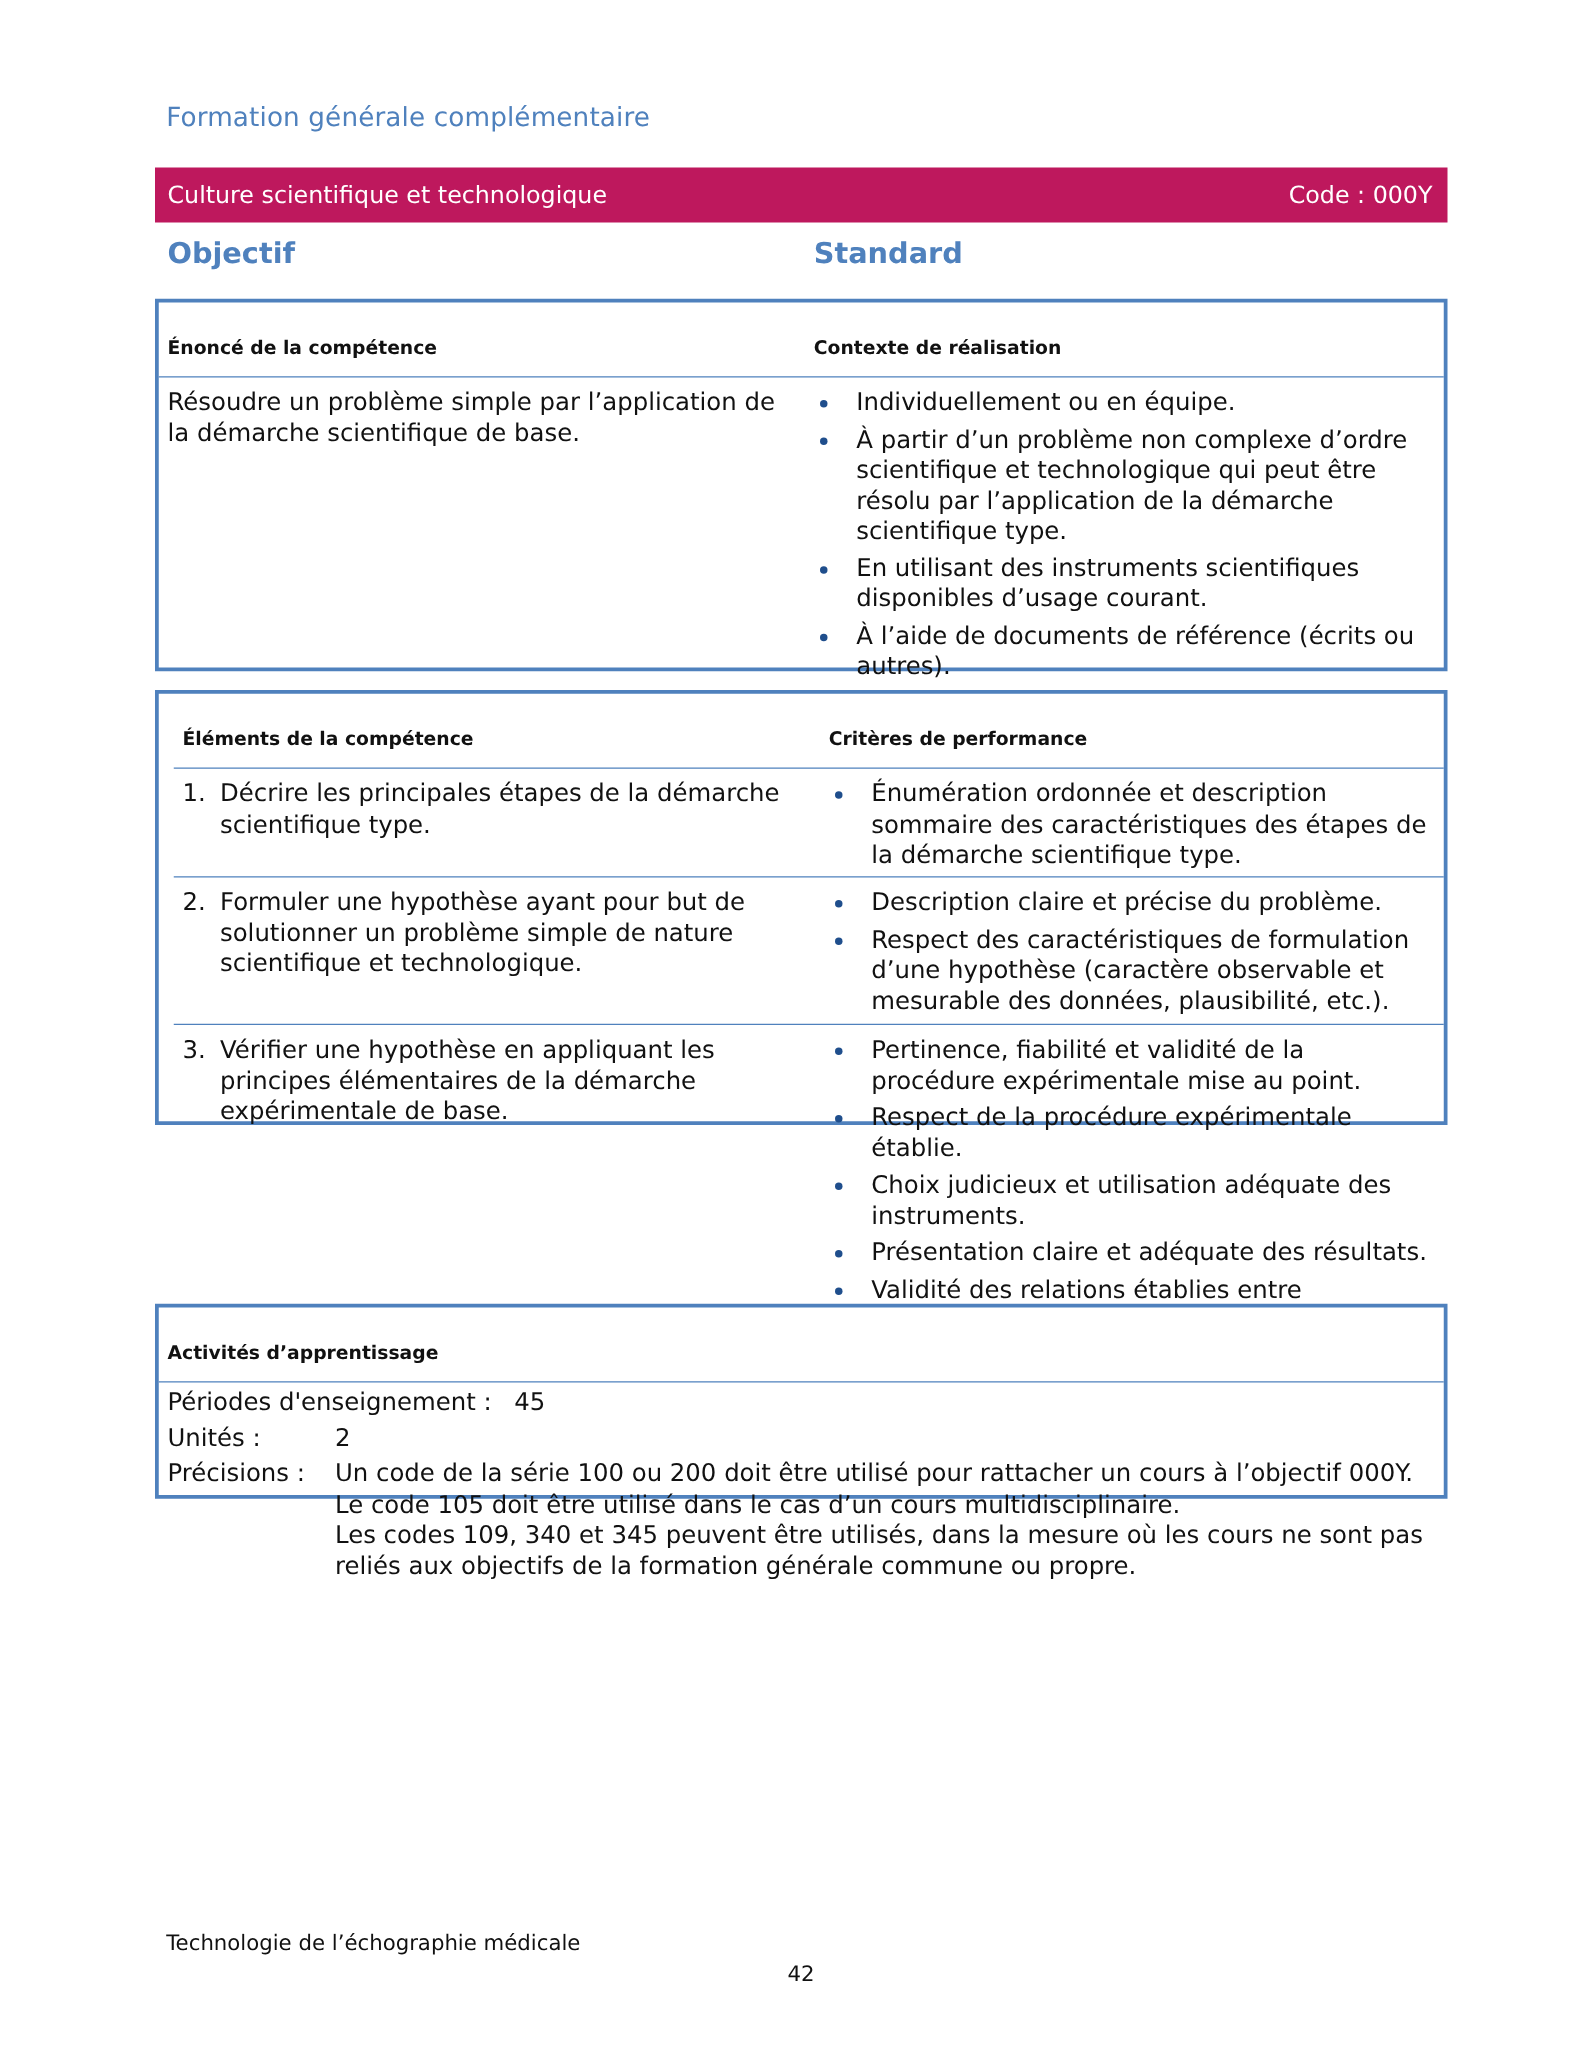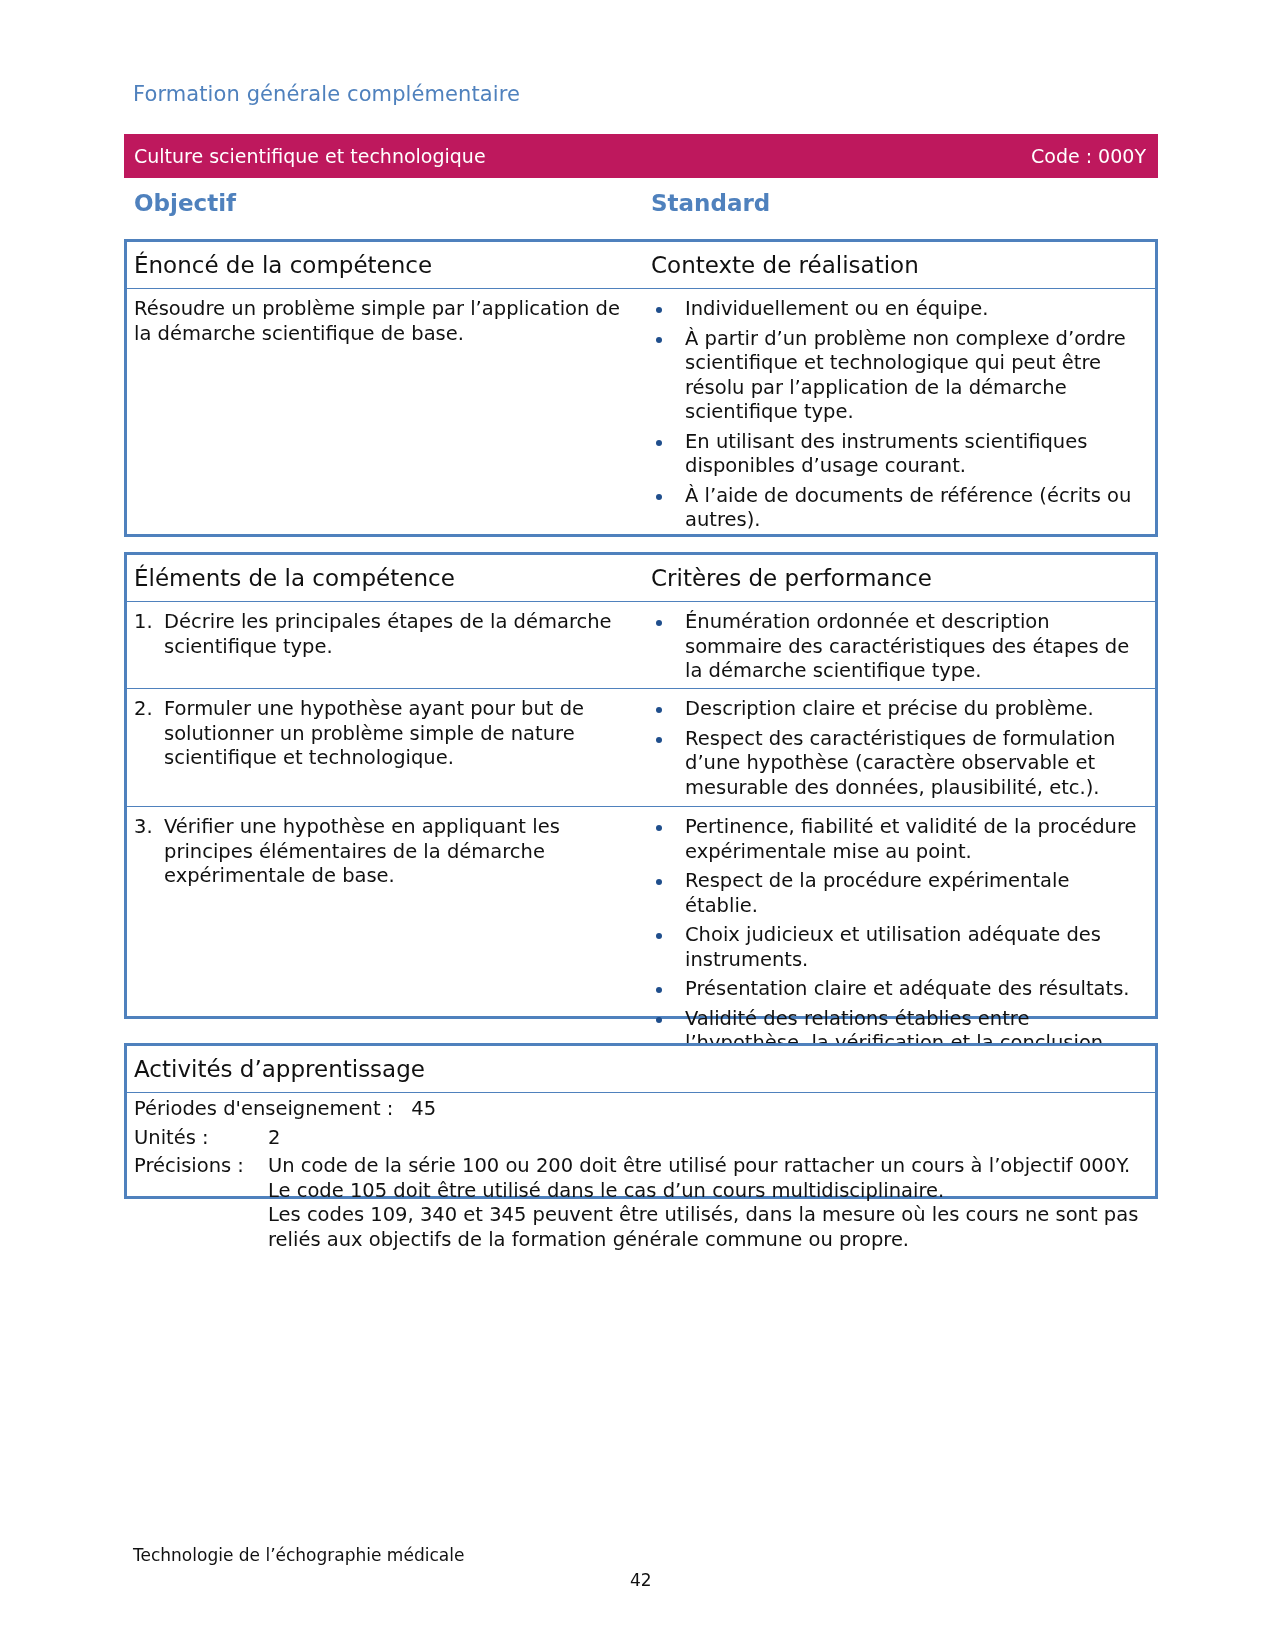--- a/index.html
+++ b/index.html
@@ -8,21 +8,21 @@
   .abs { position:absolute; }
   .page-title { left:133px; top:82px; font-size:21px; color:#4f81bd; letter-spacing:0.1px; }
   .bar { left:124px; top:134px; width:1034px; height:44px; background:#be185d; color:#fff;
          font-size:19px; display:flex; justify-content:space-between; align-items:center;
          padding:0 12px 0 10px; box-sizing:border-box; }
   .section-heads { left:124px; top:190px; width:1034px; height:40px; }
   .sh { position:absolute; top:0; font-size:23px; font-weight:bold; color:#4f81bd; }
   .sh.left { left:10px; } .sh.right { left:527px; }
   .box { left:124px; width:1034px; border:3px solid #4f81bd; box-sizing:border-box; background:#fff; }
   .hdr { display:flex; border-bottom:1.5px solid #4f81bd; height:46px; align-items:center;
-         font-weight:normal; font-size:23px; }
+         font-weight:bold; font-size:15px;margin-top:13px; }
   .hdr .c1 { width:514px; padding-left:7px; box-sizing:border-box; }
   .hdr .c2 { padding-left:10px; }
   .row { display:flex; font-size:19.5px; line-height:24.5px; }
   .row + .row { border-top:1.5px solid #4f81bd; }
   .row .c1 { width:514px; padding:8px 8px 10px 7px; box-sizing:border-box; }
   .row .c2 { flex:1; padding:8px 8px 6px 0; box-sizing:border-box; }
   ul.bl { list-style:none; margin:0; padding:0; }
   ul.bl li { position:relative; padding-left:44px; margin-bottom:5px; }
   ul.bl li::before { content:""; position:absolute; left:15px; top:10px; width:6px; height:6px;
                      border-radius:50%; background:#1f4e8c; }
@@ -61,21 +61,21 @@
       <ul class="bl">
         <li>Individuellement ou en équipe.</li>
         <li>À partir d’un problème non complexe d’ordre scientifique et technologique qui peut être résolu par l’application de la démarche scientifique type.</li>
         <li>En utilisant des instruments scientifiques disponibles d’usage courant.</li>
         <li>À l’aide de documents de référence (écrits ou autres).</li>
       </ul>
     </div>
   </div>
 </div>
 
-<div class="abs box" style="top:552px;height:467px;">
+<div class="abs box" style="top:552px;height:348px;padding-left:12px;">
   <div class="hdr">
     <div class="c1">Éléments de la compétence</div>
     <div class="c2">Critères de performance</div>
   </div>
   <div class="row" style="height:86px;">
     <div class="c1">
         <div class="num">
           <span class="n">1.</span>
           <span>Décrire les principales étapes de la démarche scientifique type.</span>
         </div>

